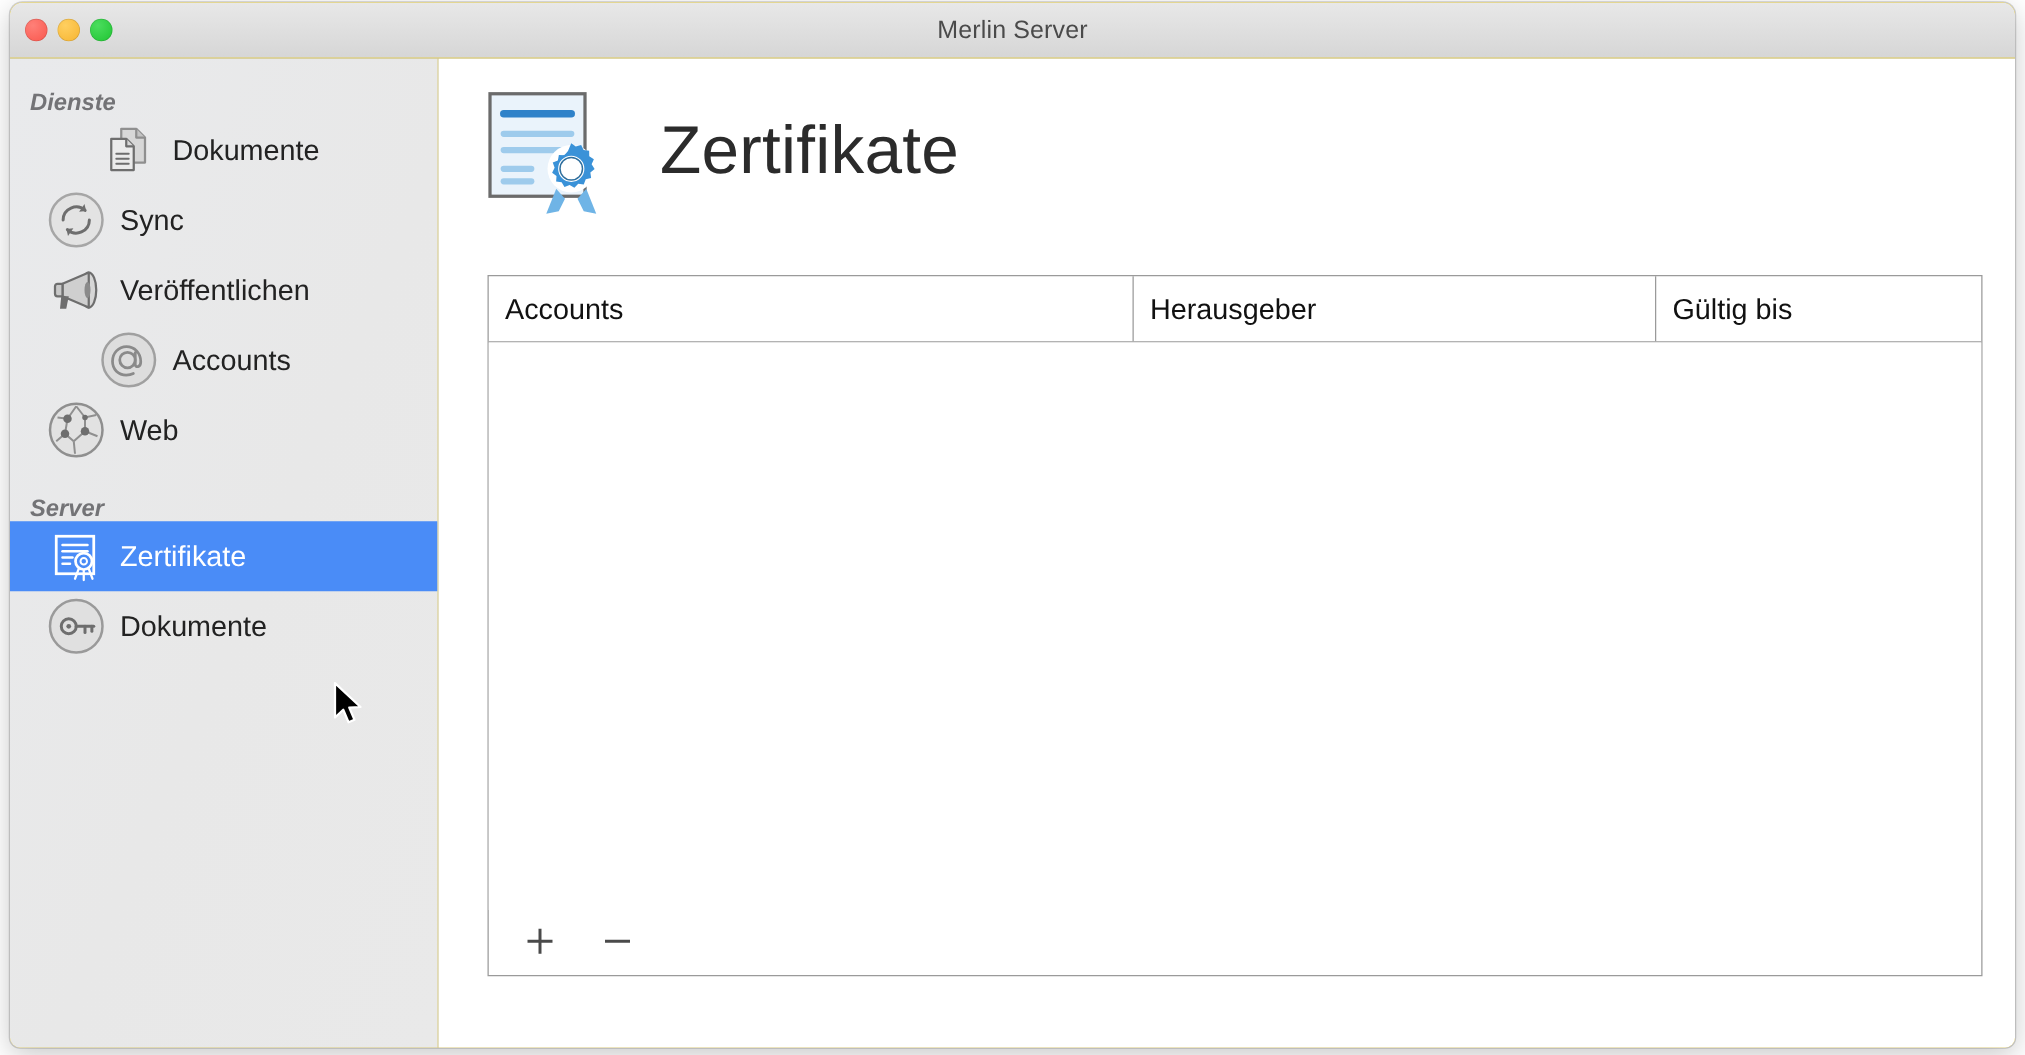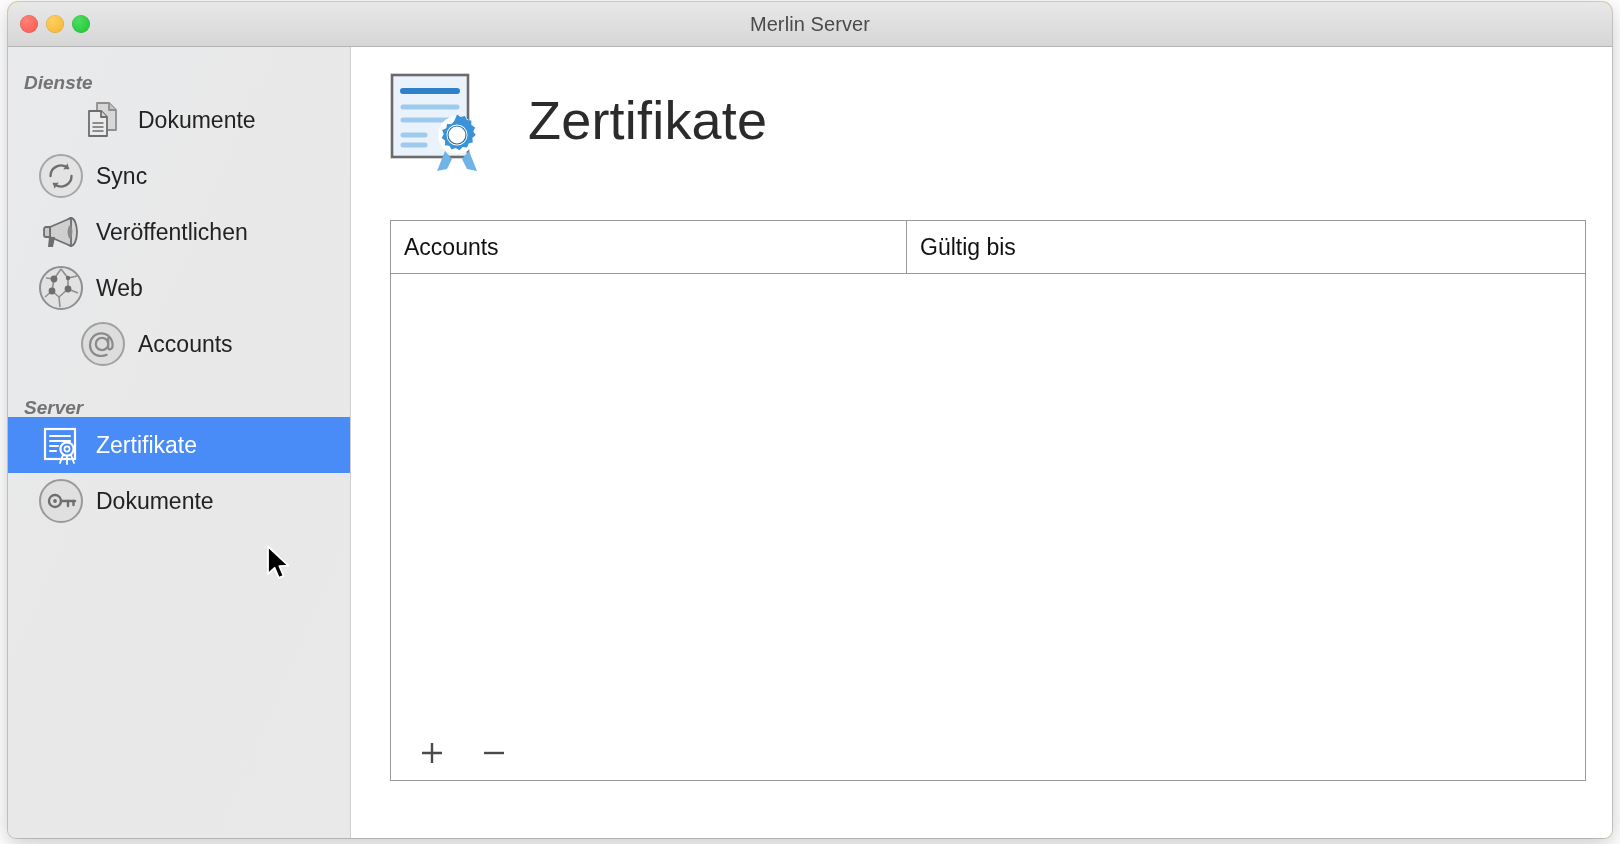--- a/index.html
+++ b/index.html
@@ -271,20 +271,31 @@
           <span class="ico">
             <svg viewBox="0 0 46 46" width="46" height="46">
               <ellipse cx="33" cy="23" rx="6" ry="14" fill="#d6d6d6" stroke="#6e6e6e" stroke-width="1.8"></ellipse>
               <path d="M33 9L12 18v10l21 9z" fill="#cfcfcf" stroke="#6e6e6e" stroke-width="1.8" stroke-linejoin="round"></path>
               <path d="M12 18H8a2 2 0 0 0-2 2v6a2 2 0 0 0 2 2h4z" fill="#c9c9c9" stroke="#6e6e6e" stroke-width="1.8" stroke-linejoin="round"></path>
               <path d="M11 28h6l-2 10h-5z" fill="#6e6e6e"></path>
               <ellipse cx="32" cy="23" rx="2.4" ry="6.5" fill="#8a8a8a"></ellipse>
             </svg>
           </span>
           <span class="lbl">Veröffentlichen</span>
+        </li>
+
+        <li class="nav-item indent">
+          <span class="ico">
+            <svg viewBox="0 0 46 46" width="46" height="46">
+              <circle cx="23" cy="23" r="21" fill="#dddddd" stroke="#a0a0a0" stroke-width="2"></circle>
+              <circle cx="22" cy="23" r="6.2" fill="none" stroke="#8a8a8a" stroke-width="2.2"></circle>
+              <path d="M28.2 17v9.5c0 2.8 4.4 2.6 4.4-2.2 0-7-5-12-11.4-12S10 17.5 10 24s4.6 11 11 11c2.4 0 4.3-.5 5.7-1.2" fill="none" stroke="#8a8a8a" stroke-width="2.2" stroke-linecap="round"></path>
+            </svg>
+          </span>
+          <span class="lbl">Accounts</span>
         </li>
 
         <li class="nav-item">
           <span class="ico">
             <svg viewBox="0 0 46 46" width="46" height="46">
               <circle cx="23" cy="23" r="21" fill="#e2e2e2" stroke="#8f8f8f" stroke-width="2"></circle>
               <g stroke="#8f8f8f" stroke-width="1.6" fill="none">
                 <path d="M23 4 L16 14 L8 13"></path>
                 <path d="M23 4 L30 13 L39 11"></path>
                 <path d="M16 14 L14 26 L21 32"></path>
@@ -295,31 +306,20 @@
               </g>
               <g fill="#6e6e6e">
                 <circle cx="16" cy="14" r="3.4"></circle>
                 <circle cx="30" cy="24" r="3.4"></circle>
                 <circle cx="14" cy="26" r="3.4"></circle>
                 <circle cx="30" cy="13" r="2.2"></circle>
               </g>
             </svg>
           </span>
           <span class="lbl">Web</span>
-        </li>
-
-        <li class="nav-item indent">
-          <span class="ico">
-            <svg viewBox="0 0 46 46" width="46" height="46">
-              <circle cx="23" cy="23" r="21" fill="#dddddd" stroke="#a0a0a0" stroke-width="2"></circle>
-              <circle cx="22" cy="23" r="6.2" fill="none" stroke="#8a8a8a" stroke-width="2.2"></circle>
-              <path d="M28.2 17v9.5c0 2.8 4.4 2.6 4.4-2.2 0-7-5-12-11.4-12S10 17.5 10 24s4.6 11 11 11c2.4 0 4.3-.5 5.7-1.2" fill="none" stroke="#8a8a8a" stroke-width="2.2" stroke-linecap="round"></path>
-            </svg>
-          </span>
-          <span class="lbl">Accounts</span>
         </li>
       </ul>
 
       <div class="section-label server">Server</div>
       <ul class="nav-list">
 
         <li class="nav-item selected">
           <span class="ico">
             <svg viewBox="0 0 46 46" width="46" height="46">
               <rect x="7" y="7" width="30" height="30" fill="none" stroke="#ffffff" stroke-width="2.2"></rect>
@@ -389,20 +389,21 @@
             <circle cx="67" cy="68" r="11.5" fill="#ffffff" stroke="#3a92d8" stroke-width="2"></circle>
             <circle cx="67" cy="68" r="9" fill="#ffffff" stroke="#2f6f9e" stroke-width="1.2"></circle>
           </svg>
         </span>
         <div class="page-title">Zertifikate</div>
       </div>
 
       <div class="table-box">
         <div class="table-head">
           <div class="th c1">Accounts</div>
+          <div class="th c2">Herausgeber</div>
           <div class="th c3">Gültig bis</div>
         </div>
         <div class="table-body"></div>
         <div class="table-foot">
           <button class="foot-btn">
             <span>
               <svg viewBox="0 0 30 30" width="30" height="30">
                 <path d="M15 5v20M5 15h20" stroke="#4a4a4a" stroke-width="2.4" stroke-linecap="butt"></path>
               </svg>
             </span>

